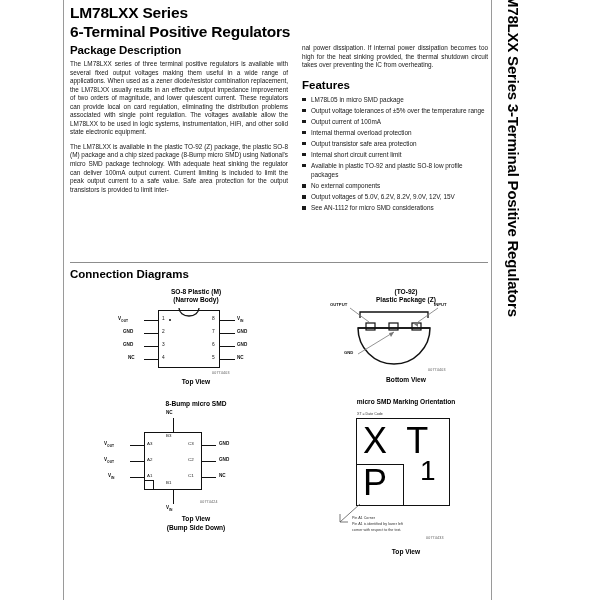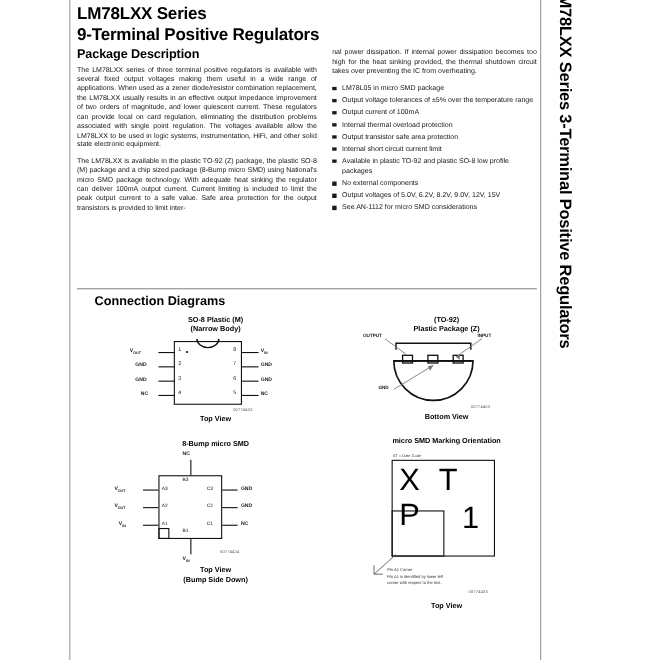--- a/index.html
+++ b/index.html
@@ -35,21 +35,21 @@
   }
   ul.features li:before{
     content:"";position:absolute;left:0;top:3px;
     width:3.6px;height:3.6px;background:#1a1a1a;
   }
 
   
   .divider{position:absolute;left:70px;top:262px;width:418px;height:1px;background:#8d8d8d;}
 
   
-  .cd-title{position:absolute;left:70px;top:268px;font-size:11.5px;font-weight:bold;margin-left:16px;}
+  .cd-title{position:absolute;left:70px;top:268px;font-size:11.5px;font-weight:bold;}
 
   .cap{font-size:6.6px;font-weight:bold;text-align:center;line-height:8.6px;}
   .docid{font-size:3.6px;color:#555;letter-spacing:.2px;}
 
   .pinlbl{font-size:4.6px;font-weight:bold;color:#111;white-space:nowrap;}
   .pinlbl sub{font-size:3.3px;}
   .pinnum{font-size:4.8px;color:#111;}
 
   .box{position:absolute;border:1.4px solid #111;box-sizing:border-box;}
   .lead{position:absolute;background:#111;height:1.2px;}
@@ -65,31 +65,32 @@
 </head>
 <body>
 
 <div class="page">
 
   <div class="rule-left"></div>
   <div class="rule-right"></div>
 
   <div class="hdr">
     <div class="title1">LM78LXX Series</div>
-    <div class="title2">9-Terminal Positive Regulators</div>
+    <div class="title2">6-Terminal Positive Regulators</div>
   </div>
 
   <div class="col-l">
     <h2 class="sec">Package Description</h2>
     <p class="body">The LM78LXX series of three terminal positive regulators is available with several fixed output voltages making them useful in a wide range of applications. When used as a zener diode/resistor combination replacement, the LM78LXX usually results in an effective output impedance improvement of two orders of magnitude, and lower quiescent current. These regulators can provide local on card regulation, eliminating the distribution problems associated with single point regulation. The voltages available allow the LM78LXX to be used in logic systems, instrumentation, HiFi, and other solid state electronic equipment.</p>
     <p class="body">The LM78LXX is available in the plastic TO-92 (Z) package, the plastic SO-8 (M) package and a chip sized package (8-Bump micro SMD) using National's micro SMD package technology. With adequate heat sinking the regulator can deliver 100mA output current. Current limiting is included to limit the peak output current to a safe value. Safe area protection for the output transistors is provided to limit inter-</p>
   </div>
 
   <div class="col-r">
     <p class="body">nal power dissipation. If internal power dissipation becomes too high for the heat sinking provided, the thermal shutdown circuit takes over preventing the IC from overheating.</p>
+    <h2 class="feat">Features</h2>
     <ul class="features">
       <li>LM78L05 in micro SMD package</li>
       <li>Output voltage tolerances of ±5% over the temperature range</li>
       <li>Output current of 100mA</li>
       <li>Internal thermal overload protection</li>
       <li>Output transistor safe area protection</li>
       <li>Internal short circuit current limit</li>
       <li>Available in plastic TO-92 and plastic SO-8 low profile packages</li>
       <li>No external components</li>
       <li>Output voltages of 5.0V, 6.2V, 8.2V, 9.0V, 12V, 15V</li>
@@ -218,21 +219,21 @@
 
   <div class="q" id="q-mark">
     <div class="cap" style="position:absolute;left:0;top:0;width:180px;">micro SMD Marking Orientation</div>
 
     <div style="position:absolute;left:41px;top:14px;font-size:3.6px;color:#333;">XT = Date Code</div>
 
     <div class="box" style="left:40px;top:20px;width:94px;height:88px;border-width:1.1px;"></div>
 
     <div class="box" style="left:40px;top:66px;width:48px;height:42px;border-width:1.1px;"></div>
 
-    <div style="position:absolute;left:47px;top:22px;width:84px;font-size:28px;font-weight:500;letter-spacing:5px;line-height:32px;">X T P</div>
+    <div style="position:absolute;left:47px;top:22px;width:84px;font-size:36px;font-weight:500;letter-spacing:5px;line-height:42px;">X T P</div>
     <div style="position:absolute;left:104px;top:58px;font-size:28px;font-weight:500;line-height:30px;">1</div>
 
     <svg style="position:absolute;left:22px;top:104px;" width="26" height="22">
       <line x1="2" y1="20" x2="22" y2="2" stroke="#555" stroke-width=".8"></line>
       <line x1="2" y1="20" x2="2" y2="12" stroke="#555" stroke-width=".8"></line>
       <line x1="2" y1="20" x2="10" y2="20" stroke="#555" stroke-width=".8"></line>
     </svg>
 
     <div style="position:absolute;left:36px;top:118px;font-size:3.7px;color:#333;line-height:5.4px;">Pin A1 Corner</div>
     <div style="position:absolute;left:36px;top:124px;font-size:3.7px;color:#333;line-height:5.4px;">Pin A1 is identified by lower left</div>

